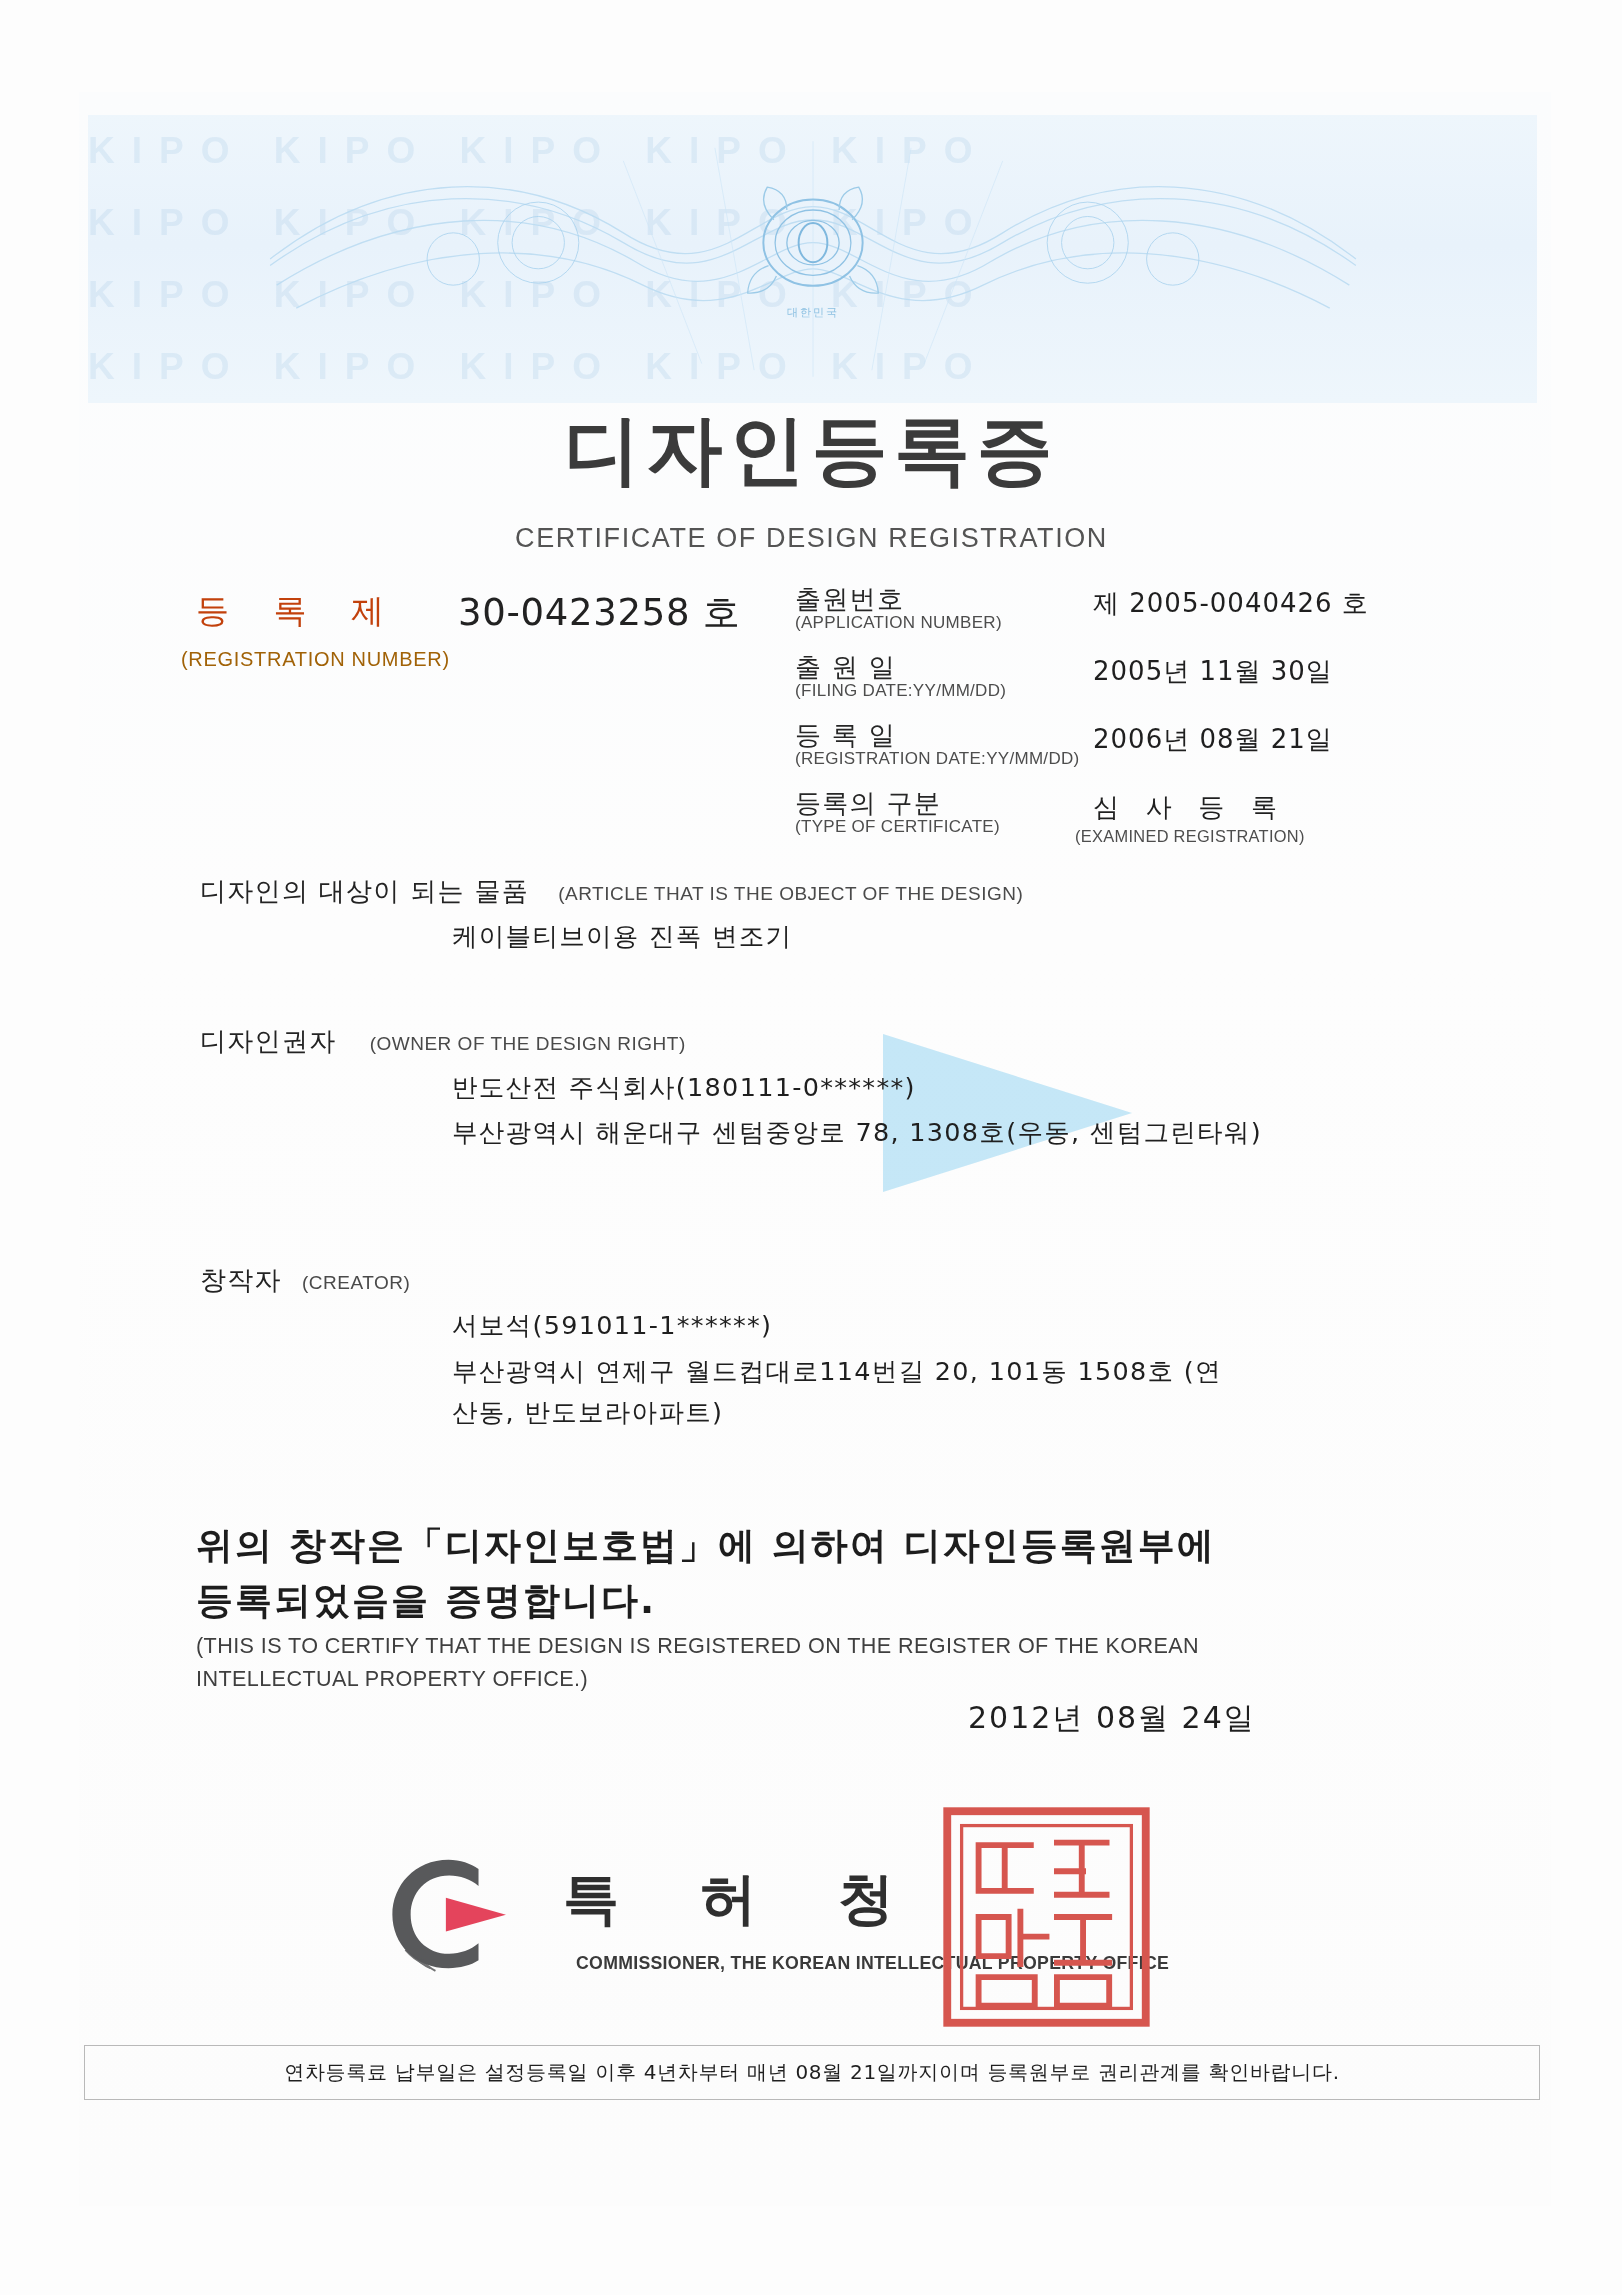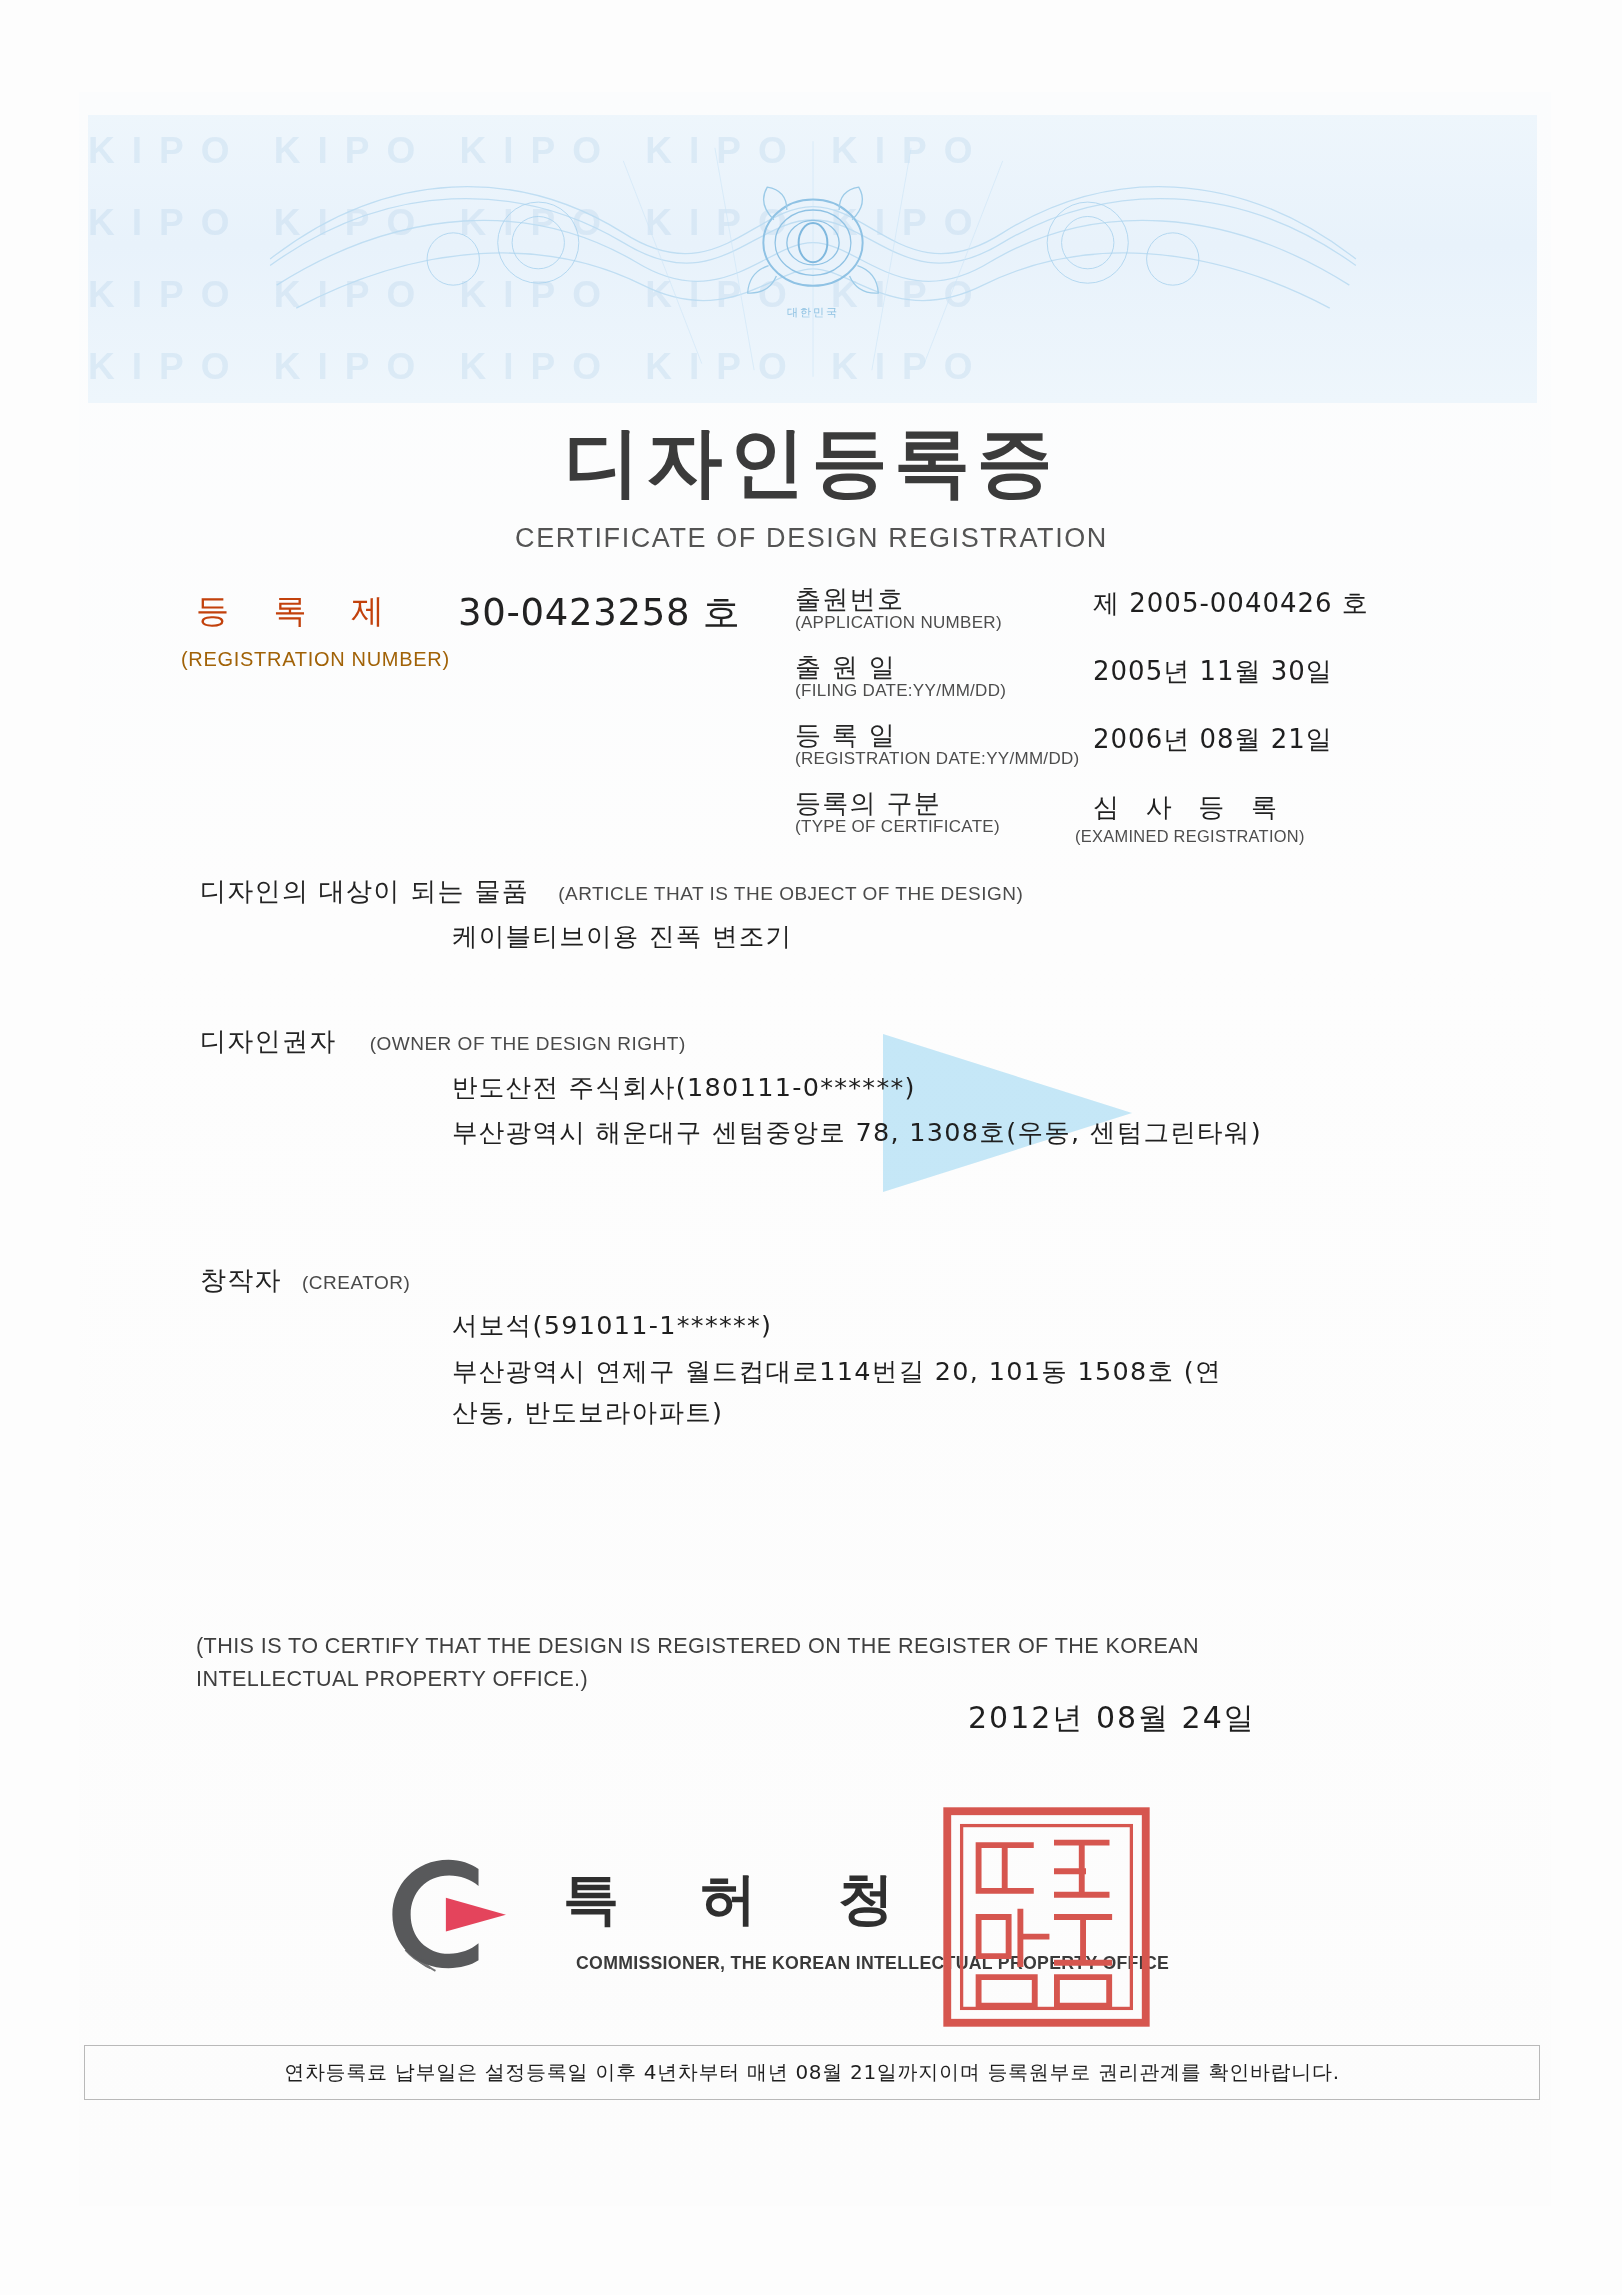--- a/index.html
+++ b/index.html
@@ -68,21 +68,21 @@
     left: 50%;
     top: 50%;
     transform: translate(-50%,-50%);
     width: 170px;
     height: 196px;
   }
 
   
   .title-ko {
     position: absolute;
-    left: 0; top: 412px;
+    left: 0; top: 400px;
     width: 1623px;
     text-align: center;
     font-size: 76px;
     font-weight: 700;
     letter-spacing: 6.5px;
     color: #3b3b3b;
     font-family: "DejaVu Sans", sans-serif;
   }
   .title-en {
     position: absolute;
@@ -409,20 +409,24 @@
   <div class="sec-body" style="left:452px; top:1112px;">부산광역시 해운대구 센텀중앙로 78, 1308호(우동, 센텀그린타워)</div>
 
   <div class="sec-head" style="left:200px; top:1263px;">
     <span>창작자</span>
     <span class="en" style="margin-left:10.5px;">(CREATOR)</span>
   </div>
   <div class="sec-body" style="left:452px; top:1305px;">서보석(591011-1******)</div>
   <div class="sec-body" style="left:452px; top:1351px;">부산광역시 연제구 월드컵대로114번길 20, 101동 1508호 (연</div>
   <div class="sec-body" style="left:452px; top:1392px;">산동, 반도보라아파트)</div>
 
+  <div class="certify">
+    <div>위의 창작은「디자인보호법」에 의하여 디자인등록원부에</div>
+    <div>등록되었음을 증명합니다.</div>
+  </div>
   <div class="certify-en">
     <div>(THIS IS TO CERTIFY THAT THE DESIGN IS REGISTERED ON THE REGISTER OF THE KOREAN</div>
     <div>INTELLECTUAL PROPERTY OFFICE.)</div>
   </div>
   <div class="issue-date">2012년    08월    24일</div>
 
   <div class="kipo-logo">
     <svg viewBox="0 0 200 190" width="131" height="124">
       <path d="M100 12 C48 12 14 52 14 96 C14 140 48 178 100 178 C118 178 134 174 146 166 L146 140 C134 150 118 156 101 156 C66 156 42 130 42 96 C42 62 66 36 101 36 C118 36 134 42 146 52 L146 26 C134 18 118 12 100 12 Z" fill="#58595b"></path>
       <path d="M96 70 L188 96 L96 122 Z" fill="#e4445c"></path>

